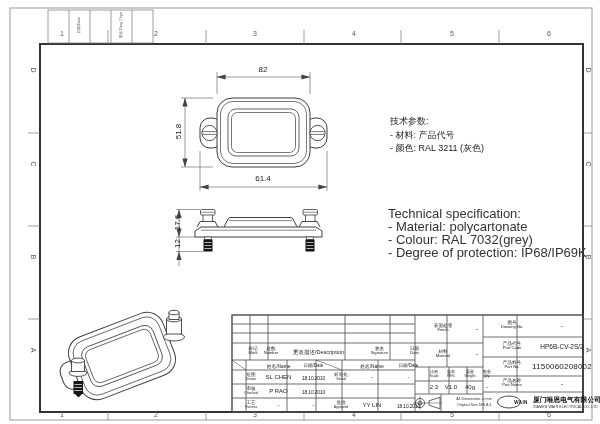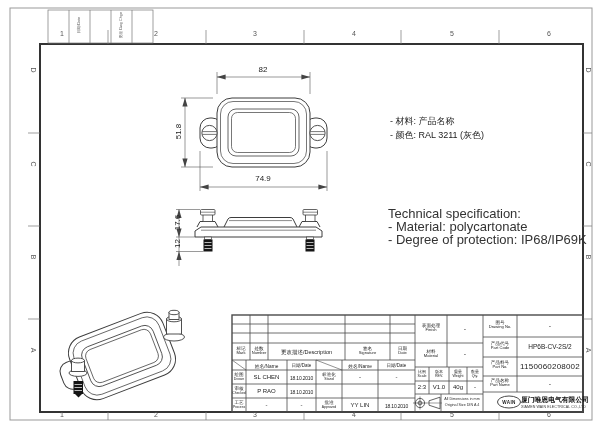--- a/index.html
+++ b/index.html
@@ -6,21 +6,21 @@
   body{font-family:"Liberation Sans",sans-serif;}
   .sheet{position:relative;width:600px;height:424px;background:#fff;overflow:hidden;}
   .abs{position:absolute;}
   .lbl{position:absolute;color:#3a3a3a;text-align:center;white-space:nowrap;}
   .frame-num{font-size:7px;color:#555;width:16px;}
   .frame-let{font-size:7px;color:#555;width:12px;height:12px;line-height:12px;transform:rotate(90deg);}
   .dim{font-size:8px;color:#222;}
   .dim.rot{transform:rotate(-90deg);}
   .spec-cn{font-size:9px;color:#222;line-height:13.5px;white-space:nowrap;}
   .spec-en{font-size:13px;color:#333;line-height:13px;white-space:nowrap;}
-  .tb{position:absolute;color:#222;text-align:center;white-space:nowrap;overflow:visible;}
+  .tb{position:absolute;color:#222;text-align:center;white-space:nowrap;overflow:visible;margin-left:12px;}
   .tb .cn{display:block;font-size:4.6px;line-height:5.4px;}
   .tb .en{display:block;font-size:4.1px;line-height:4.8px;}
   .v6{font-size:6px;line-height:7px;}
   .v5{font-size:5px;line-height:6px;letter-spacing:-0.2px;}
   .v7{font-size:7px;line-height:8px;}
   .v8{font-size:8px;line-height:9px;letter-spacing:0.2px;}
   .v65{font-size:6.5px;line-height:8px;}
   .note{font-size:3.7px;line-height:5.2px;color:#333;}
   .rot90{transform:rotate(-90deg);}
   .strip-txt{font-size:3.8px;line-height:4.2px;color:#555;text-align:center;}
@@ -244,32 +244,34 @@
   <span class="lbl frame-let" style="left:582px;top:64px;">D</span>
   <span class="lbl frame-let" style="left:582px;top:158px;">C</span>
   <span class="lbl frame-let" style="left:582px;top:251px;">B</span>
   <span class="lbl frame-let" style="left:582px;top:344px;">A</span>
 
   <span class="lbl strip-txt rot90" style="left:64px;top:23px;width:31px;">日期/Date</span>
   <span class="lbl strip-txt rot90" style="left:106px;top:23px;width:31px;">更改 Dwg Chge</span>
 
   <span class="lbl dim" style="left:251px;top:65px;width:24px;">82</span>
   <span class="lbl dim rot" style="left:163px;top:127px;width:30px;">51.8</span>
-  <span class="lbl dim" style="left:243px;top:174px;width:40px;">74.9</span>
+  <span class="lbl dim" style="left:243px;top:174px;width:40px;">61.4</span>
   <span class="lbl dim rot" style="left:162px;top:218px;width:30px;">17.6</span>
   <span class="lbl dim rot" style="left:165px;top:239px;width:24px;">12</span>
 
   <div class="abs spec-cn" style="left:390px;top:115px;">
-    <div>- 材料: 产品名称</div>
+    <div>技术参数:</div>
+    <div>- 材料: 产品代号</div>
     <div>- 颜色: RAL 3211 (灰色)</div>
   </div>
 
   <div class="abs spec-en" style="left:388px;top:207px;">
     <div>Technical specification:</div>
     <div>- Material: polycartonate</div>
+    <div>- Colour: RAL 7032(grey)</div>
     <div>- Degree of protection: IP68/IP69K</div>
   </div>
 
   <div class="tb" style="left:232px;top:346px;width:18px;">
     <span class="cn">标记</span>
     <span class="en">Mark</span>
   </div>
   <div class="tb" style="left:250px;top:346px;width:18px;">
     <span class="cn">处数</span>
     <span class="en">Number</span>

